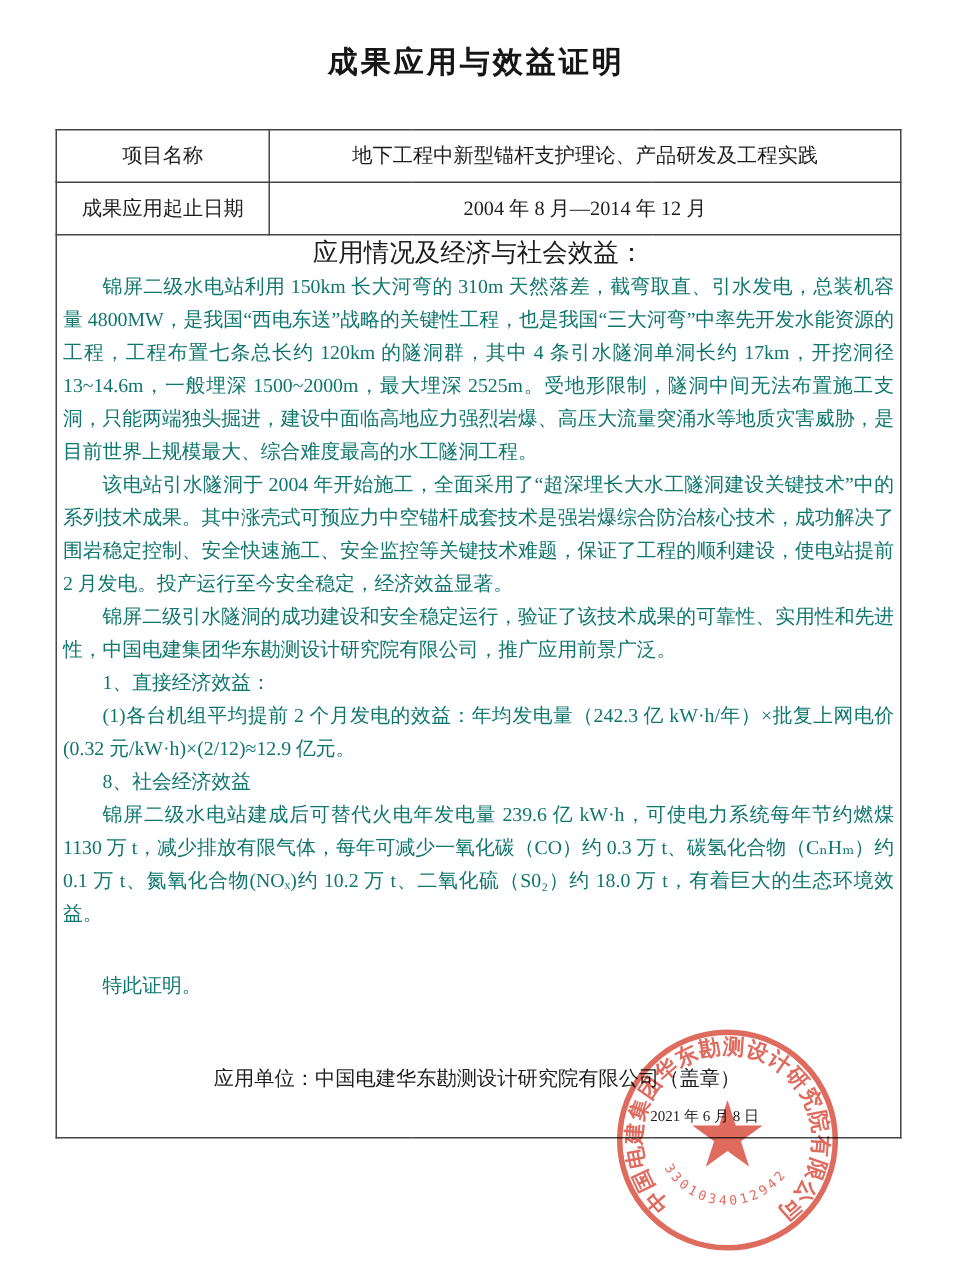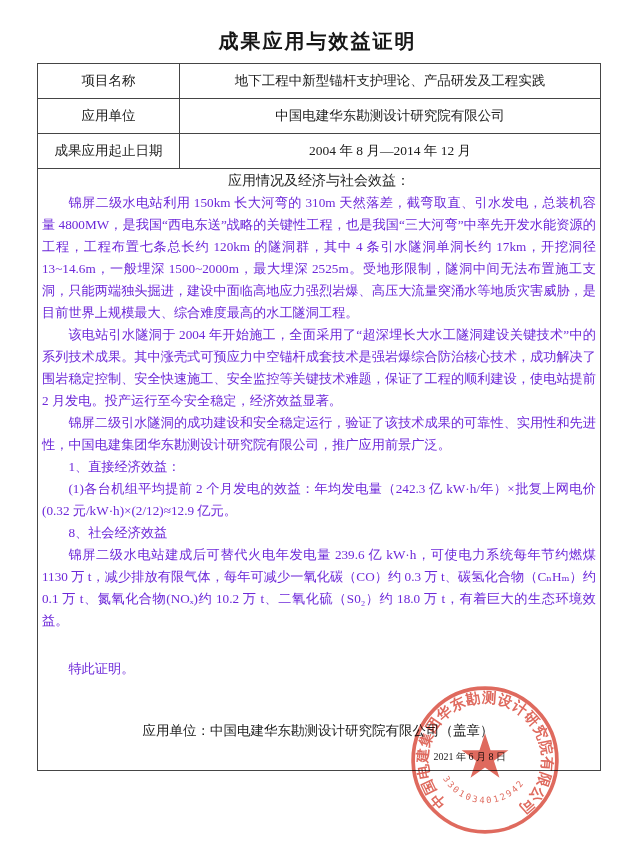--- a/index.html
+++ b/index.html
@@ -12,45 +12,45 @@
     overflow:hidden;
   }
   .doc-title{
     position:absolute;top:28px;left:0;width:635px;
     text-align:center;
     font-size:20px;font-weight:bold;letter-spacing:2px;
     color:#161616;
     font-family:Liberation Mono, monospace;
   }
   table.form{
-    position:absolute;left:37px;top:63px;
+    position:absolute;left:37px;top:86px;
     width:483px;
     border-collapse:collapse;table-layout:fixed;
   }
   table.form td{
     border:1px solid #454545;
     font-size:13.5px;
     text-align:center;vertical-align:middle;
     padding:0 4px;
     height:34px;
     overflow:hidden;
   }
   td.bigcell{
     height:560px;
     vertical-align:top;
     text-align:left;
     padding:6px 10px 0 11px;
   }
   .c1{width:142px;}.c2{width:95px;}.c3{width:160px;}.c4{width:166px;}
   .addr-val{font-family:"Liberation Sans","DejaVu Sans",sans-serif;font-weight:bold;font-size:14px;}
-  .section-head{font-size:14px;line-height:23px;margin:0;}
+  .section-head{font-size:17px;line-height:23px;margin:0;}
   .body-p{
     font-size:13.2px;line-height:22px;margin:0;
     text-indent:2em;text-align:justify;
-    color:#6d28d9;
+    color:#0f766e;
   }
   .closing{margin-top:26px;}
   .sig-line{
     margin-top:38px;
     font-size:13.5px;line-height:26px;
     text-align:center;padding-right:2px;
   }
   .date-line{
     font-size:10px;line-height:26px;
     text-align:right;padding-right:90px;
@@ -74,24 +74,20 @@
     <colgroup>
         <col class="c1">
         <col class="c2">
         <col class="c3">
         <col class="c4">
       </colgroup>
     <tbody>
         <tr>
       <td>项目名称</td>
       <td colspan="3">地下工程中新型锚杆支护理论、产品研发及工程实践</td>
-    </tr>
-    <tr>
-      <td>应用单位</td>
-      <td colspan="3">中国电建华东勘测设计研究院有限公司</td>
     </tr>
     <tr>
       <td>成果应用起止日期</td>
       <td colspan="3">2004 年 8 月—2014 年 12 月</td>
     </tr>
     <tr>
       <td colspan="4" class="bigcell">
         <p class="section-head">应用情况及经济与社会效益：</p>
         <p class="body-p">锦屏二级水电站利用 150km 长大河弯的 310m 天然落差，截弯取直、引水发电，总装机容量 4800MW，是我国“西电东送”战略的关键性工程，也是我国“三大河弯”中率先开发水能资源的工程，工程布置七条总长约 120km 的隧洞群，其中 4 条引水隧洞单洞长约 17km，开挖洞径 13~14.6m，一般埋深 1500~2000m，最大埋深 2525m。受地形限制，隧洞中间无法布置施工支洞，只能两端独头掘进，建设中面临高地应力强烈岩爆、高压大流量突涌水等地质灾害威胁，是目前世界上规模最大、综合难度最高的水工隧洞工程。</p>
         <p class="body-p">该电站引水隧洞于 2004 年开始施工，全面采用了“超深埋长大水工隧洞建设关键技术”中的系列技术成果。其中涨壳式可预应力中空锚杆成套技术是强岩爆综合防治核心技术，成功解决了围岩稳定控制、安全快速施工、安全监控等关键技术难题，保证了工程的顺利建设，使电站提前 2 月发电。投产运行至今安全稳定，经济效益显著。</p>

